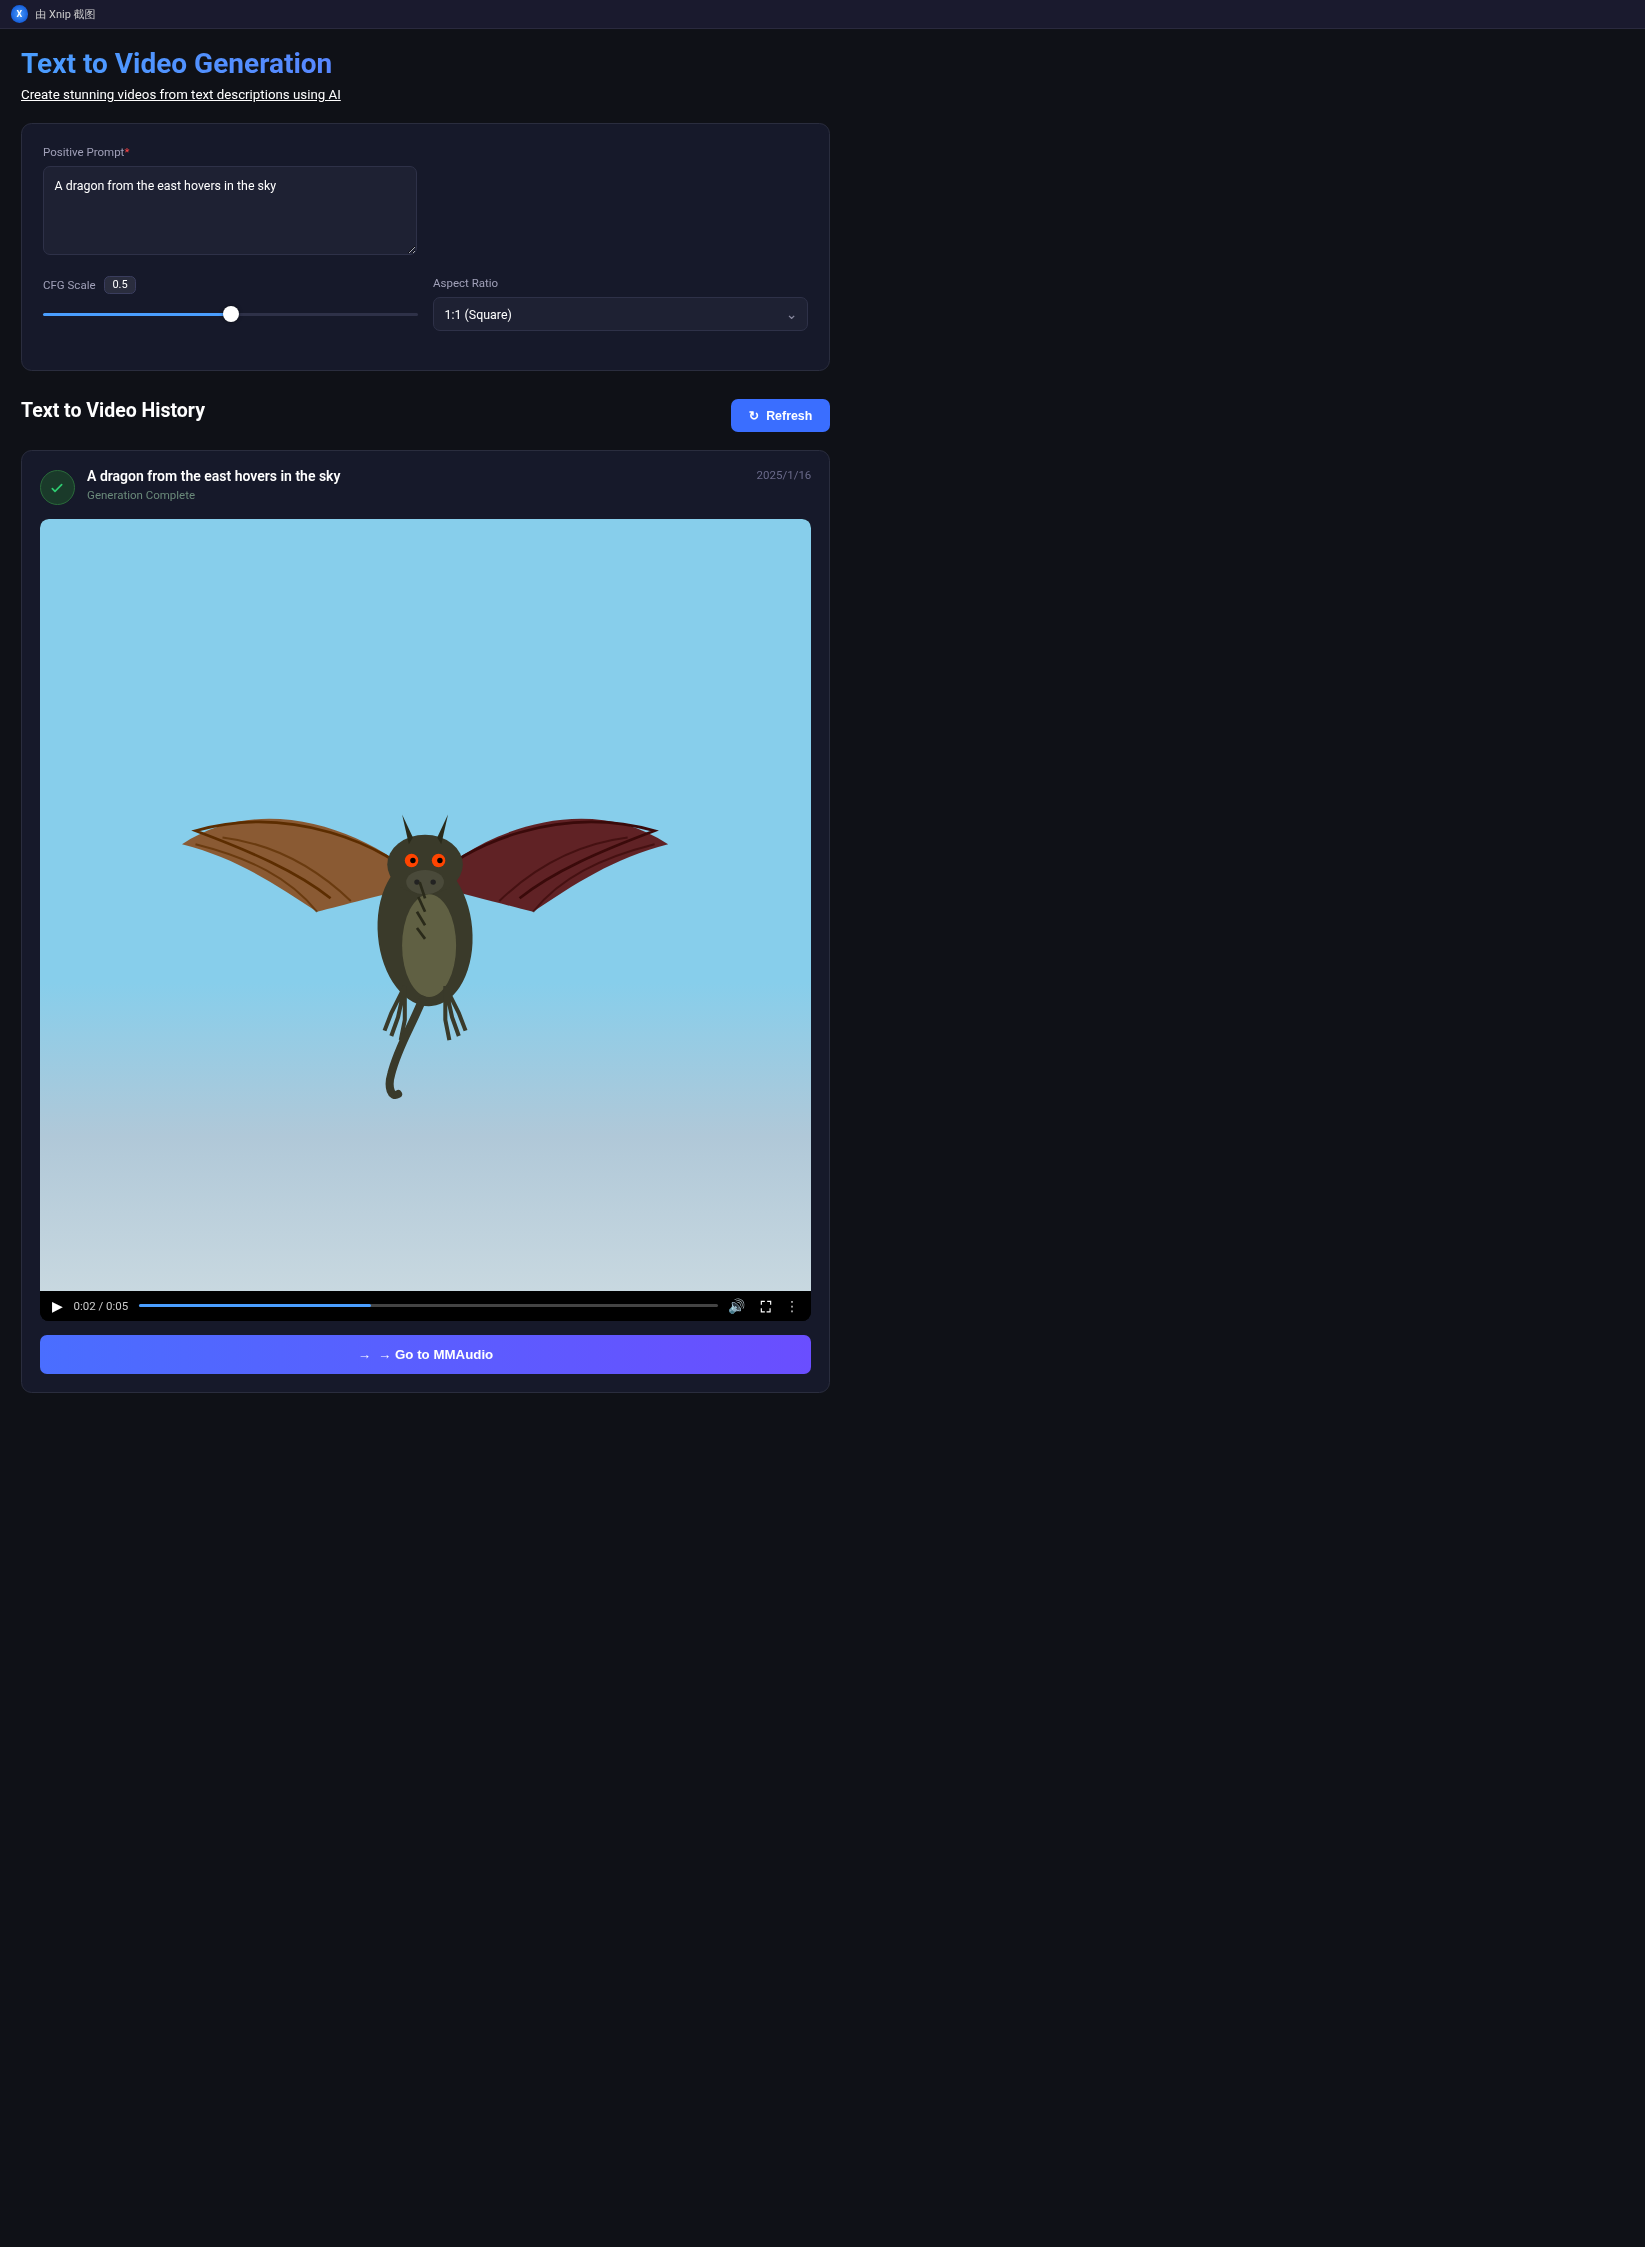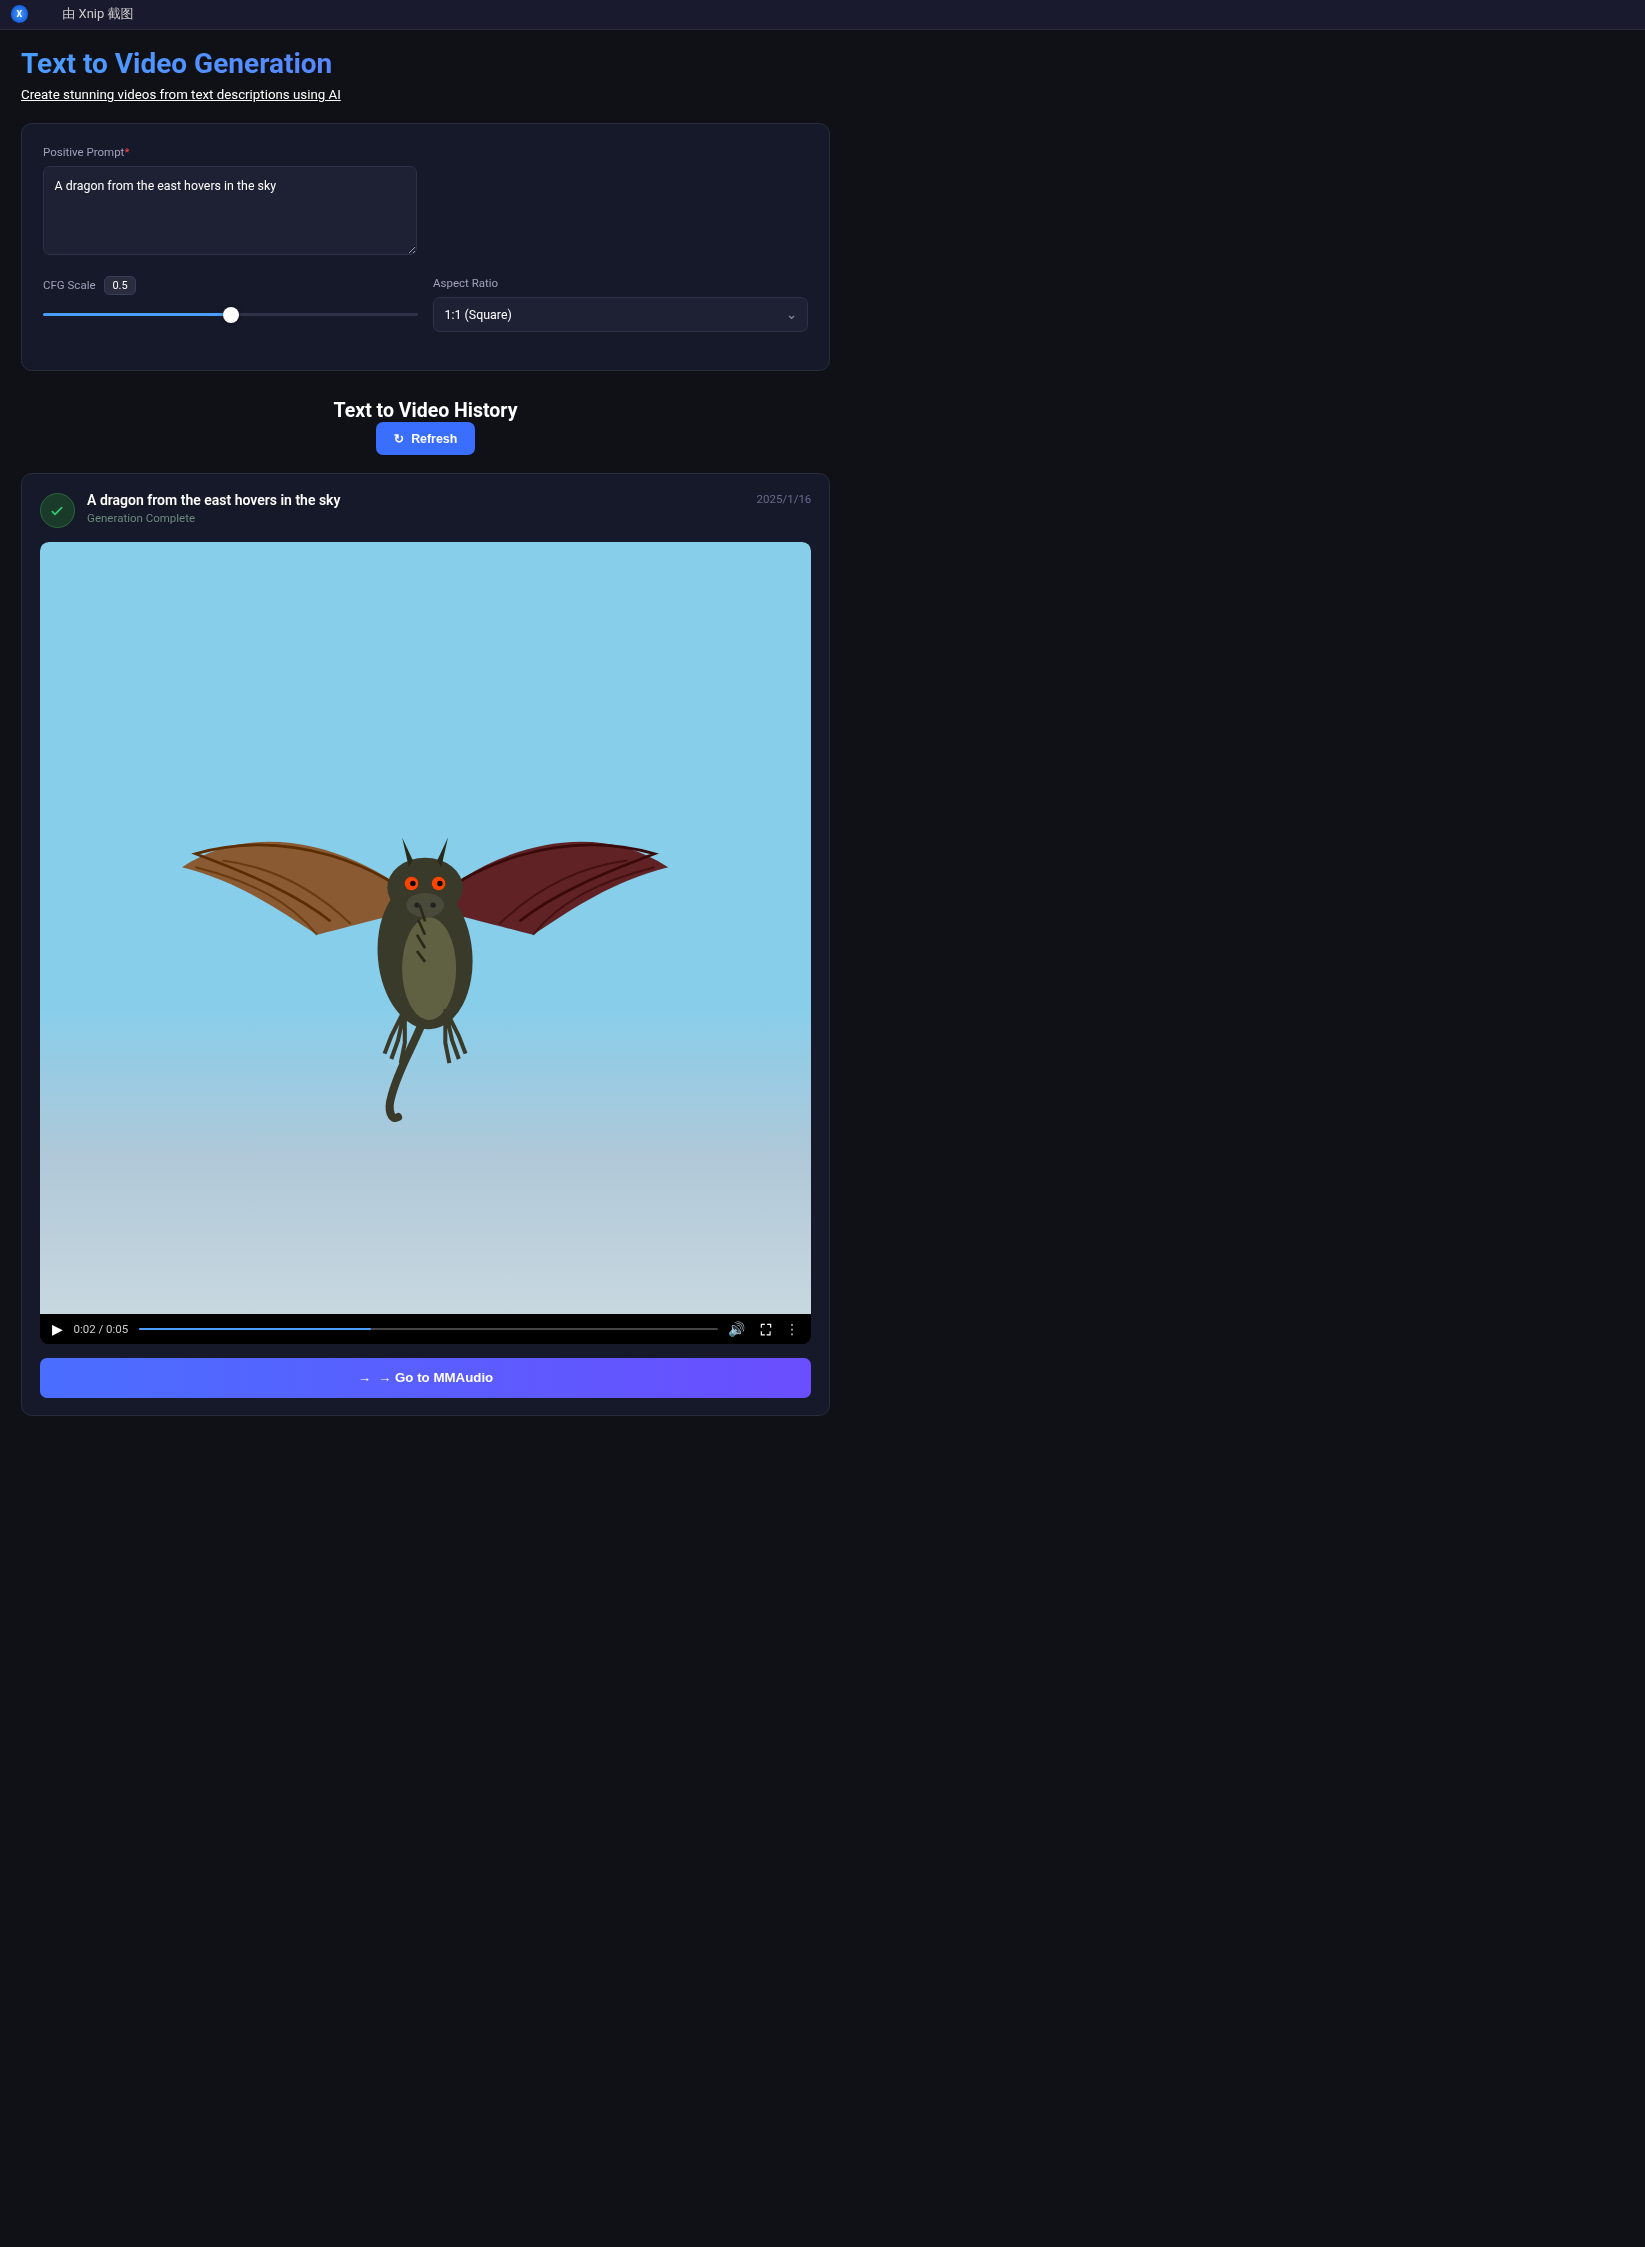--- a/index.html
+++ b/index.html
@@ -28,23 +28,22 @@
       border-radius: 50%;
       display: flex;
       align-items: center;
       justify-content: center;
       font-size: 8.9px;
       color: white;
       font-weight: bold;
     }
 
     .title-bar-text {
-      font-size: 13px;
+      font-size: 11px;
       color: #cccccc;
-      margin-left: 27px;
     }
 
     .main-content {
       padding: 17.7px 21px;
       max-width: 851px;
     }
 
     .page-title {
       font-size: 28px;
       font-weight: 700;
@@ -204,24 +203,23 @@
       letter-spacing: 0.3px;
       transition: opacity 0.2s;
     }
 
     .history-section {
       margin-top: 7px;
     }
 
     .history-header {
       display: flex;
-      align-items: center;
+      align-items: flex-start;
       justify-content: space-between;
       margin-bottom: 17.7px;
-      flex-direction: column;
     }
 
     .history-title {
       font-size: 19.5px;
       font-weight: 700;
       color: #ffffff;
     }
 
     .refresh-btn {
       background: #3a6eff;

